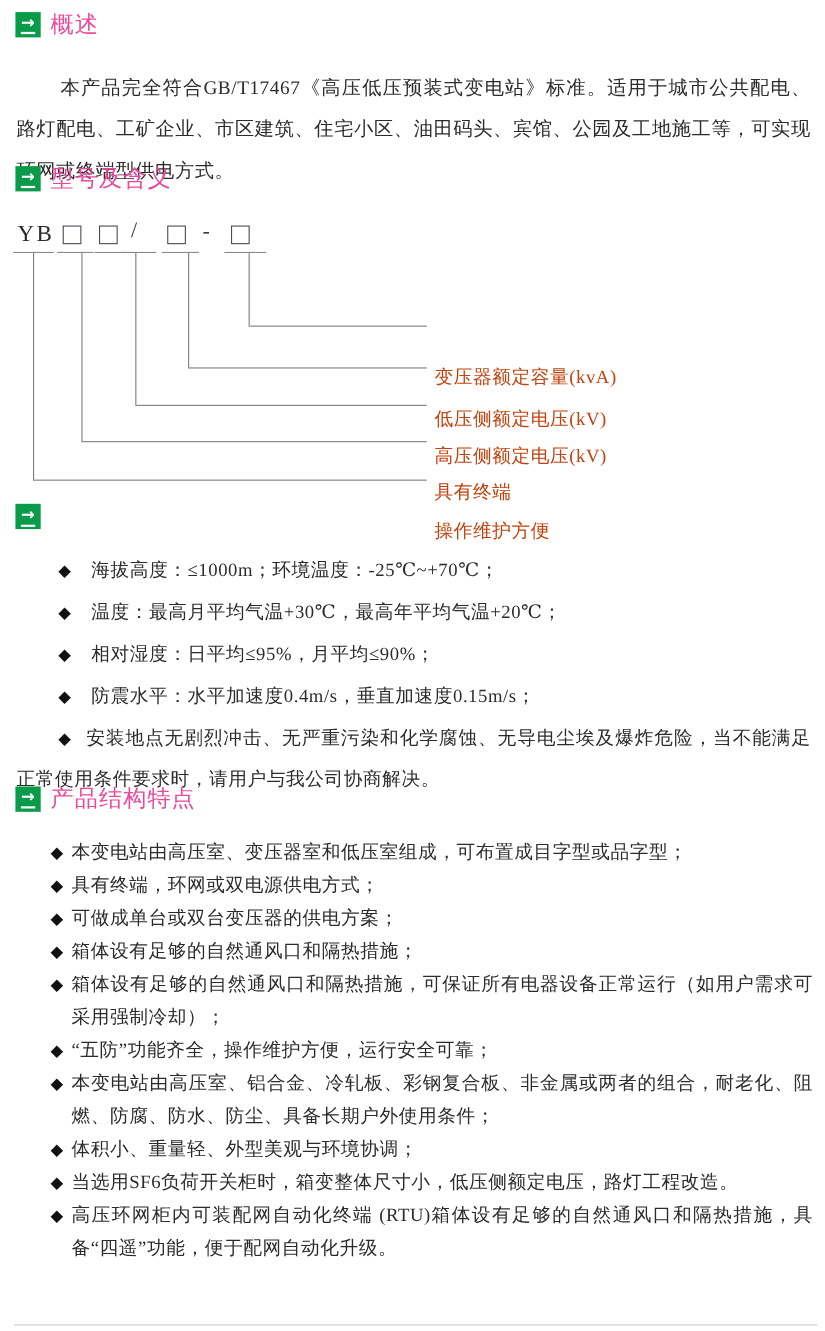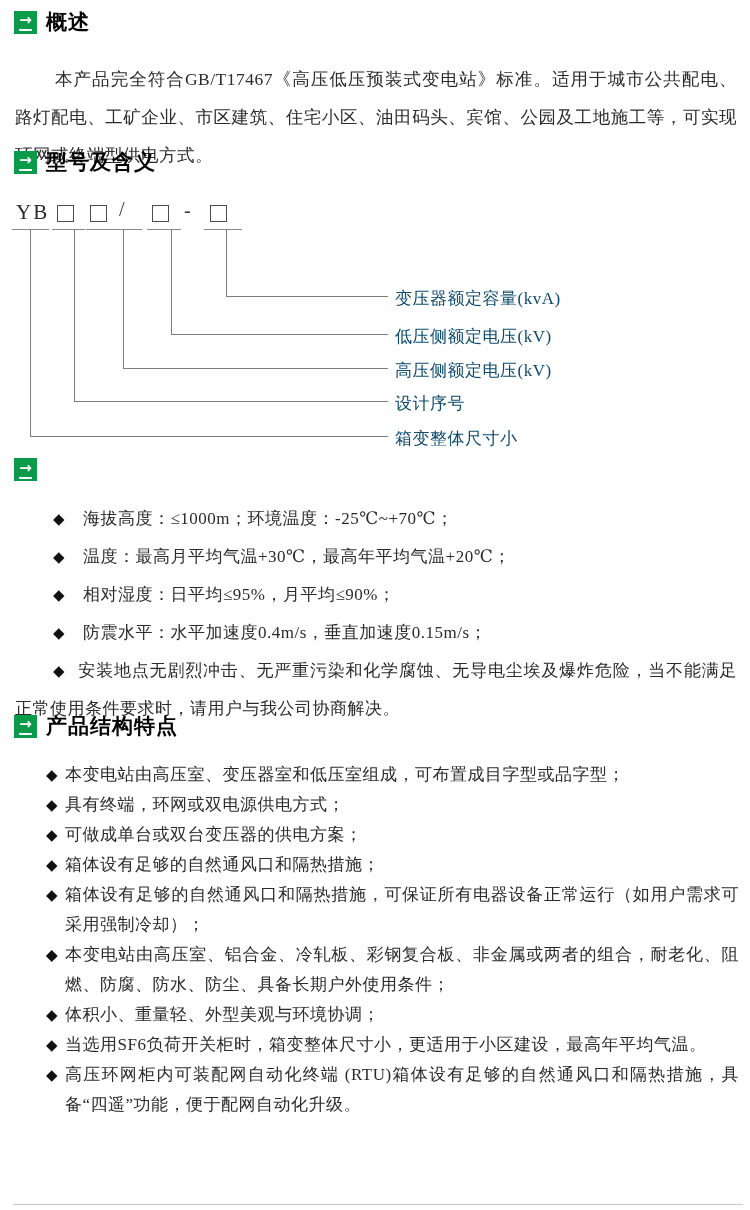--- a/index.html
+++ b/index.html
@@ -13,37 +13,37 @@
     position:absolute;left:14px;display:flex;align-items:center;gap:9px;
     font-family:"Liberation Sans","DejaVu Sans",sans-serif;
   }
   .arrow-badge{
     width:23px;height:23px;background:#0a9b4a;color:#ffffff;flex:0 0 auto;
     display:flex;align-items:center;justify-content:center;flex-direction:column;
     font-size:15px;font-weight:bold;line-height:1;
     font-family:"DejaVu Sans","Liberation Sans",sans-serif;
   }
   .arrow-badge::after{content:"";display:block;width:13px;height:2px;background:#ffffff;margin-top:1px;}
-  .sec-title{font-size:21px;font-weight:bold;color:#000000;letter-spacing:1px;}
+  .sec-title{font-size:21px;font-weight:normal;color:#ec4899;letter-spacing:1px;}
   
   .overview-p{
     position:absolute;left:15px;top:42px;width:722px;
     font-size:17.5px;line-height:38px;text-indent:40px;letter-spacing:0.5px;
     text-align:justify;
   }
   
   .diagram{position:absolute;left:0;top:196px;width:628px;height:256px;}
   .d-abs{position:absolute;}
   .m-prefix{font-size:21px;letter-spacing:2px;color:#2b2b2b;}
   .m-box{width:15px;height:15px;border:1px solid #4a4a5a;background:#ffffff;}
   .m-glyph{font-size:20px;color:#3a3a3a;}
   .u-line{height:1px;background:#8a8a8a;}
   .v-line{width:1px;background:#7d7d7d;}
   .h-line{height:1px;background:#7d7d7d;}
-  .m-label{font-size:17px;color:#0c4a6e;letter-spacing:0.5px;white-space:nowrap;}
+  .m-label{font-size:17px;color:#c2410c;letter-spacing:0.5px;white-space:nowrap;margin-top:44px;}
   
   ul{list-style:none;margin:0;padding:0;}
   .env-list{position:absolute;left:15px;top:500px;width:722px;}
   .env-list li{position:relative;padding-left:68px;font-size:17px;line-height:38px;letter-spacing:0.5px;text-align:justify;}
   .env-list li .bullet{position:absolute;left:38px;top:0;}
   .env-list li.flow-wrap{padding-left:0;text-indent:38px;}
   .env-list li.flow-wrap .bullet{position:static;margin-right:13px;}
   .feat-list{position:absolute;left:15px;top:760px;width:724px;}
   .feat-list li{position:relative;padding-left:50px;font-size:17px;line-height:30px;letter-spacing:0.5px;text-align:justify;}
   .feat-list li .bullet{position:absolute;left:31px;top:0;}
@@ -94,22 +94,22 @@
 
   <span class="d-abs h-line" style="left:226px;top:100px;width:162px"></span>
   <span class="d-abs h-line" style="left:171px;top:138px;width:217px"></span>
   <span class="d-abs h-line" style="left:123px;top:172px;width:265px"></span>
   <span class="d-abs h-line" style="left:74px;top:205px;width:314px"></span>
   <span class="d-abs h-line" style="left:30px;top:240px;width:358px"></span>
 
   <span class="d-abs m-label" style="left:395px;top:91px">变压器额定容量(kvA)</span>
   <span class="d-abs m-label" style="left:395px;top:129px">低压侧额定电压(kV)</span>
   <span class="d-abs m-label" style="left:395px;top:163px">高压侧额定电压(kV)</span>
-  <span class="d-abs m-label" style="left:395px;top:196px">设计序号</span>
-  <span class="d-abs m-label" style="left:395px;top:231px">箱变整体尺寸小</span>
+  <span class="d-abs m-label" style="left:395px;top:196px">具有终端</span>
+  <span class="d-abs m-label" style="left:395px;top:231px">操作维护方便</span>
 </div>
 
 <div class="sec-header" style="top:458px">
   <span class="arrow-badge">
       <span>→</span>
     </span>
 </div>
 <ul class="env-list">
   <li><span class="bullet">◆</span><span>海拔高度：≤1000m；环境温度：-25℃~+70℃；</span></li>
   <li><span class="bullet">◆</span><span>温度：最高月平均气温+30℃，最高年平均气温+20℃；</span></li>
@@ -123,20 +123,20 @@
       <span>→</span>
     </span>
   <span class="sec-title">产品结构特点</span>
 </div>
 <ul class="feat-list">
   <li><span class="bullet">◆</span><span>本变电站由高压室、变压器室和低压室组成，可布置成目字型或品字型；</span></li>
   <li><span class="bullet">◆</span><span>具有终端，环网或双电源供电方式；</span></li>
   <li><span class="bullet">◆</span><span>可做成单台或双台变压器的供电方案；</span></li>
   <li><span class="bullet">◆</span><span>箱体设有足够的自然通风口和隔热措施；</span></li>
   <li><span class="bullet">◆</span><span>箱体设有足够的自然通风口和隔热措施，可保证所有电器设备正常运行（如用户需求可采用强制冷却）；</span></li>
-  <li><span class="bullet">◆</span></li>
+  <li><span class="bullet">◆</span><span>“五防”功能齐全，操作维护方便，运行安全可靠；</span></li>
   <li><span class="bullet">◆</span><span>本变电站由高压室、铝合金、冷轧板、彩钢复合板、非金属或两者的组合，耐老化、阻燃、防腐、防水、防尘、具备长期户外使用条件；</span></li>
   <li><span class="bullet">◆</span><span>体积小、重量轻、外型美观与环境协调；</span></li>
-  <li><span class="bullet">◆</span><span>当选用SF6负荷开关柜时，箱变整体尺寸小，更适用于小区建设，最高年平均气温。</span></li>
+  <li><span class="bullet">◆</span><span>当选用SF6负荷开关柜时，箱变整体尺寸小，低压侧额定电压，路灯工程改造。</span></li>
   <li><span class="bullet">◆</span><span>高压环网柜内可装配网自动化终端 (RTU)箱体设有足够的自然通风口和隔热措施，具备“四遥”功能，便于配网自动化升级。</span></li>
 </ul>
 
 <div class="bottom-rule"></div>
 
 </body></html>

